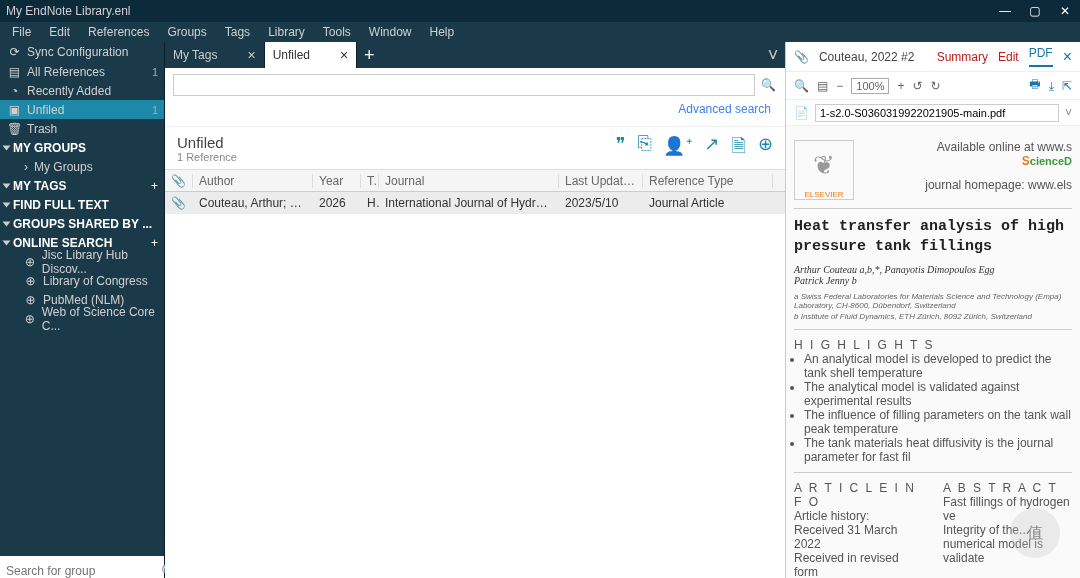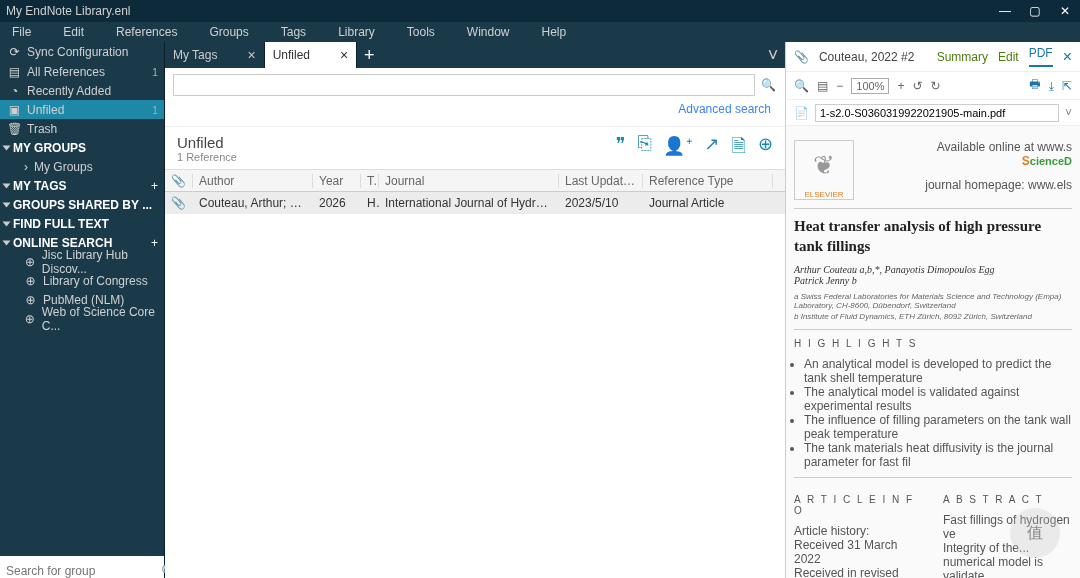--- a/index.html
+++ b/index.html
@@ -1,20 +1,20 @@
 <!DOCTYPE html>
 <html><head>
 <meta charset="utf-8">
 <style>
 *{box-sizing:border-box;margin:0;padding:0;font-family:'Segoe UI',Arial,sans-serif;font-size:12px}
 body{width:1080px;height:578px;display:flex;flex-direction:column;background:#1a3a4a;color:#e0e0e0;overflow:hidden}
 .titlebar{height:22px;background:#0d2a3a;display:flex;align-items:center;padding-left:6px;color:#d0d0d0}
 .titlebar .controls{margin-left:auto;display:flex}
 .titlebar .ctrl{width:30px;height:22px;display:flex;align-items:center;justify-content:center;color:#fff}
-.menubar{height:20px;background:#1a3a4a;display:flex;align-items:center;padding-left:4px;gap:16px}
+.menubar{height:20px;background:#1a3a4a;display:flex;align-items:center;padding-left:4px;gap:2px}
 .menubar span{padding:2px 8px;color:#d0d0d0;cursor:pointer}
 .content{flex:1;display:flex;min-height:0}
 .sidebar{width:165px;background:#1a3a4a;display:flex;flex-direction:column;border-right:1px solid #0a1f2a}
 .tabbar{height:26px;background:#1a3a4a;display:flex;align-items:stretch}
 .tab{display:flex;align-items:center;padding:0 8px;gap:30px;background:#1a3a4a;color:#ccc;border-right:1px solid #0a1f2a}
 .tab.active{background:#fff;color:#333}
 .tab .x{font-size:14px;cursor:pointer}
 .addtab{width:24px;display:flex;align-items:center;justify-content:center;color:#fff;font-size:18px;cursor:pointer}
 .sb-item{display:flex;align-items:center;height:19px;padding-left:8px;gap:6px;cursor:pointer;color:#d0d0d0}
 .sb-item.sel{background:#1e88a8}
@@ -38,42 +38,42 @@
 .hdrrow .rgt span{font-size:18px;cursor:pointer}
 .cols{height:22px;display:flex;align-items:center;background:#f5f5f5;border-bottom:1px solid #ccc;color:#666}
 .cols div{padding:0 6px;border-right:1px solid #ddd;overflow:hidden;white-space:nowrap;text-overflow:ellipsis}
 .row{height:22px;display:flex;align-items:center;background:#ececec;color:#333}
 .row div{padding:0 6px;overflow:hidden;white-space:nowrap;text-overflow:ellipsis}
 .c0{width:28px}.c1{width:120px}.c2{width:48px}.c3{width:18px}.c4{width:180px}.c5{width:84px}.c6{width:130px}
 .rpane{width:295px;background:#fff;display:flex;flex-direction:column;border-left:1px solid #ccc;color:#333}
 .rtop{height:30px;display:flex;align-items:center;padding:0 8px;gap:10px;border-bottom:1px solid #eee}
 .rtop .clip{color:#888}
 .rtop .ttl{flex:1;color:#444}
-.rtop .lnk{color:#4d7c0f;cursor:pointer}
+.rtop .lnk{color:#b91c1c;cursor:pointer}
 .rtop .lnk.act{color:#1976a8;border-bottom:2px solid #1976a8;padding-bottom:5px}
 .rtop .cx{color:#1976a8;font-size:16px;cursor:pointer}
 .rtool{height:28px;display:flex;align-items:center;padding:0 8px;gap:8px;border-bottom:1px solid #eee;color:#666}
 .rtool .zoom{border:1px solid #aaa;padding:1px 4px;font-size:11px}
 .rtool .sp{flex:1}
 .rtool span{cursor:pointer}
 .rfile{height:26px;display:flex;align-items:center;padding:0 8px;gap:6px;border-bottom:1px solid #eee}
 .rfile input{flex:1;border:1px solid #ccc;height:18px;padding:0 4px;font-size:11px}
 .pdfv{flex:1;background:#fafafa;padding:8px;overflow:hidden;font-size:10px;color:#555}
 .pdfv .pj{text-align:right;font-size:8px;color:#888;letter-spacing:1px}
 .pdfv .logo{display:flex;gap:8px;margin:6px 0}
 .pdfv .els{width:60px;height:60px;border:1px solid #ccc;display:flex;flex-direction:column;align-items:center;justify-content:flex-end;font-size:8px;color:#e67e22}
 .pdfv .els .tree{flex:1;display:flex;align-items:center;color:#999;font-size:26px}
 .pdfv .rh{flex:1;font-size:8px}
 .pdfv .sd{color:#3a9b3a;font-weight:bold;font-size:11px}
 .pdfv .sd b{color:#e67e22}
-.pdfv .ptitle{font-family:Liberation Serif, serif;font-size:15px;font-weight:bold;color:#222;line-height:1.3;margin:8px 0}
+.pdfv .ptitle{font-family:Liberation Mono, monospace;font-size:15px;font-weight:bold;color:#222;line-height:1.3;margin:8px 0}
 .pdfv .auth{font-family:Georgia,serif;font-style:italic;font-size:10px;color:#333;margin-bottom:6px}
 .pdfv .aff{font-size:8px;font-style:italic;color:#666;margin-bottom:2px}
 .pdfv hr{margin:8px 0;border:none;border-top:1px solid #ccc}
-.pdfv .sec{font-size:10px;letter-spacing:2px;color:#555;margin:8px 0}
+.pdfv .sec{font-size:12px;letter-spacing:2px;color:#555;margin:0 0}
 .pdfv ul{padding-left:10px;font-size:8px;color:#555}
 .pdfv .two{display:flex;gap:20px;font-size:8px}
 .chev{display:inline-block;width:0;height:0;border-top:4px solid transparent;border-bottom:4px solid transparent;border-left:5px solid #ccc;transform:rotate(90deg)}
 .watermark{position:absolute;right:20px;bottom:20px;width:50px;height:50px;border-radius:50%;background:rgba(200,200,200,.3);display:flex;align-items:center;justify-content:center;font-size:16px;color:#888}
 </style>
 </head>
 <body>
 
 <div class="titlebar">
   <span>My EndNote Library.enl</span>
@@ -130,25 +130,25 @@
         <span>›</span>
         <span>My Groups</span>
       </div>
   <div class="sb-head">
         <span class="chev"></span>
         <span>MY TAGS</span>
         <span class="plus">+</span>
       </div>
   <div class="sb-head">
         <span class="chev"></span>
+        <span>FIND FULL TEXT</span>
+      </div>
+  <div class="sb-head">
+        <span class="chev"></span>
         <span>GROUPS SHARED BY ...</span>
-      </div>
-  <div class="sb-head">
-        <span class="chev"></span>
-        <span>FIND FULL TEXT</span>
       </div>
   <div class="sb-head">
         <span class="chev"></span>
         <span>ONLINE SEARCH</span>
         <span class="plus">+</span>
       </div>
   <div class="sb-sub">
         <span class="icon">⊕</span>
         <span>Jisc Library Hub Discov...</span>
       </div>

